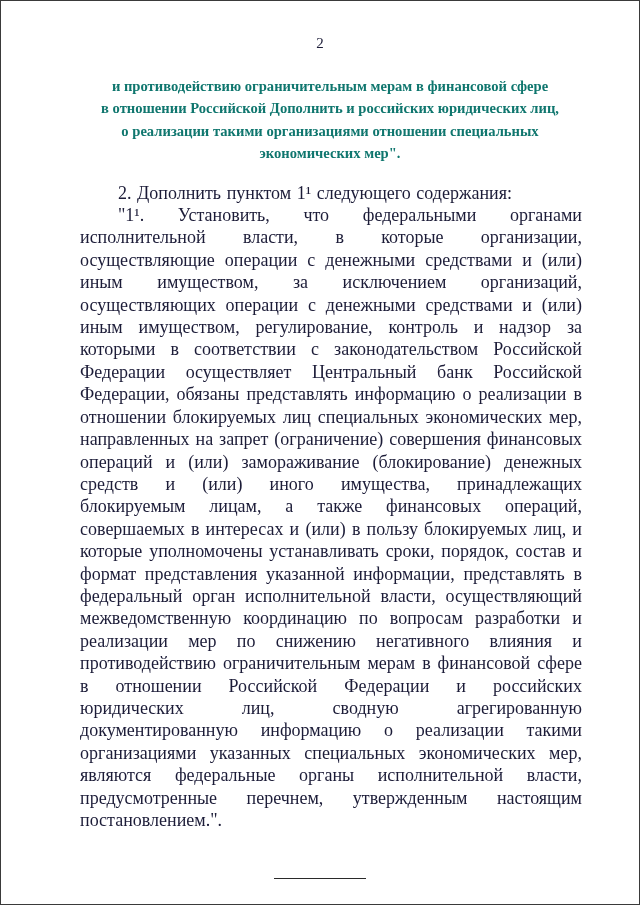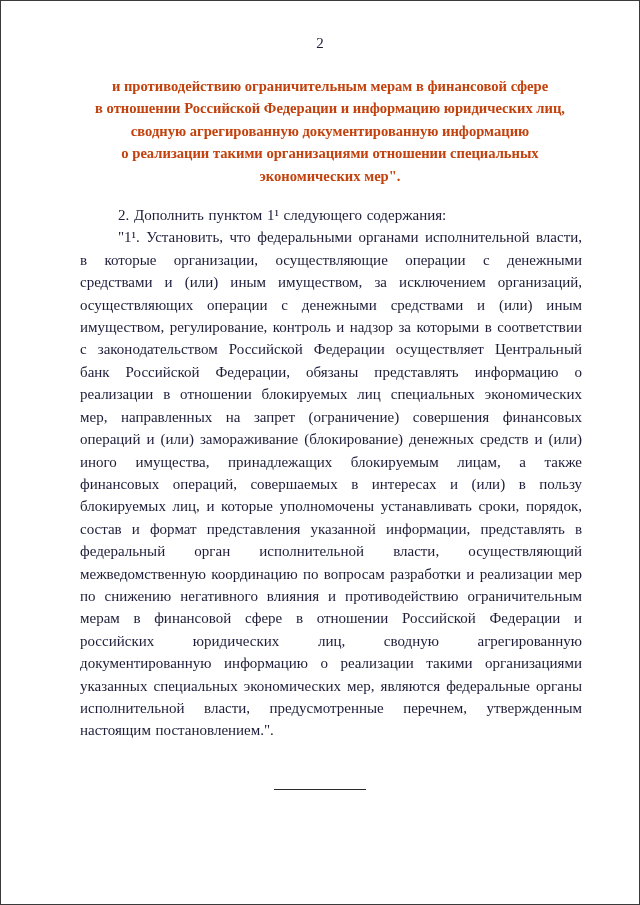--- a/index.html
+++ b/index.html
@@ -24,25 +24,25 @@
     font-size: 15px;
     line-height: 18px;
     color: #1c1c38;
   }
   .doc-heading {
     margin: 23px 60px 0 80px;
     text-align: center;
     font-weight: bold;
     font-size: 14.6px;
     line-height: 22.4px;
-    color: #c2410c;
+    color: #0f766e;
   }
   .content {
     margin: 17px 57px 0 79px;
-    font-size: 15px;
+    font-size: 18px;
     line-height: 22.4px;
     text-align: justify;
     text-justify: inter-word;
   }
   .content p {
     margin: 0;
     text-indent: 38px;
     word-spacing: 0.06em;
   }
   .end-divider {
@@ -55,22 +55,21 @@
 </style>
 </head>
 <body>
 
 <div class="page">
 
   <div class="page-number">2</div>
 
   <div class="doc-heading">
     <div>и противодействию ограничительным мерам в финансовой сфере</div>
-    <div>в отношении Российской Федерации и информацию юридических лиц,</div>
-    <div>сводную агрегированную документированную информацию</div>
+    <div>в отношении Российской Дополнить и российских юридических лиц,</div>
     <div>о реализации такими организациями отношении специальных</div>
     <div>экономических мер".</div>
   </div>
 
   <div class="content">
     <p>2. Дополнить пунктом 1¹ следующего содержания:</p>
     <p>"1¹. Установить, что федеральными органами исполнительной власти, в которые организации, осуществляющие операции с денежными средствами и (или) иным имуществом, за исключением организаций, осуществляющих операции с денежными средствами и (или) иным имуществом, регулирование, контроль и надзор за которыми в соответствии с законодательством Российской Федерации осуществляет Центральный банк Российской Федерации, обязаны представлять информацию о реализации в отношении блокируемых лиц специальных экономических мер, направленных на запрет (ограничение) совершения финансовых операций и (или) замораживание (блокирование) денежных средств и (или) иного имущества, принадлежащих блокируемым лицам, а также финансовых операций, совершаемых в интересах и (или) в пользу блокируемых лиц, и которые уполномочены устанавливать сроки, порядок, состав и формат представления указанной информации, представлять в федеральный орган исполнительной власти, осуществляющий межведомственную координацию по вопросам разработки и реализации мер по снижению негативного влияния и противодействию ограничительным мерам в финансовой сфере в отношении Российской Федерации и российских юридических лиц, сводную агрегированную документированную информацию о реализации такими организациями указанных специальных экономических мер, являются федеральные органы исполнительной власти, предусмотренные перечнем, утвержденным настоящим постановлением.".</p>
   </div>
 
   <hr class="end-divider">

